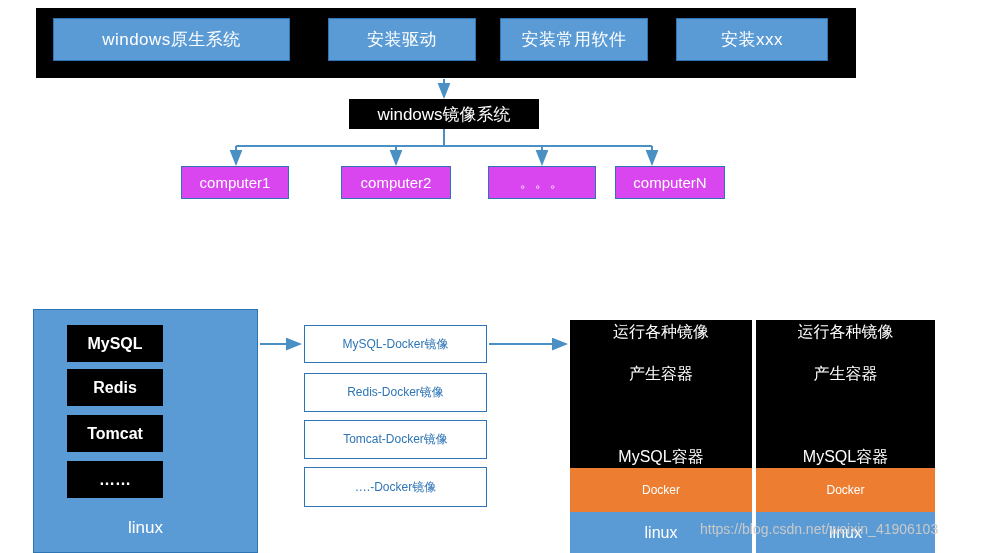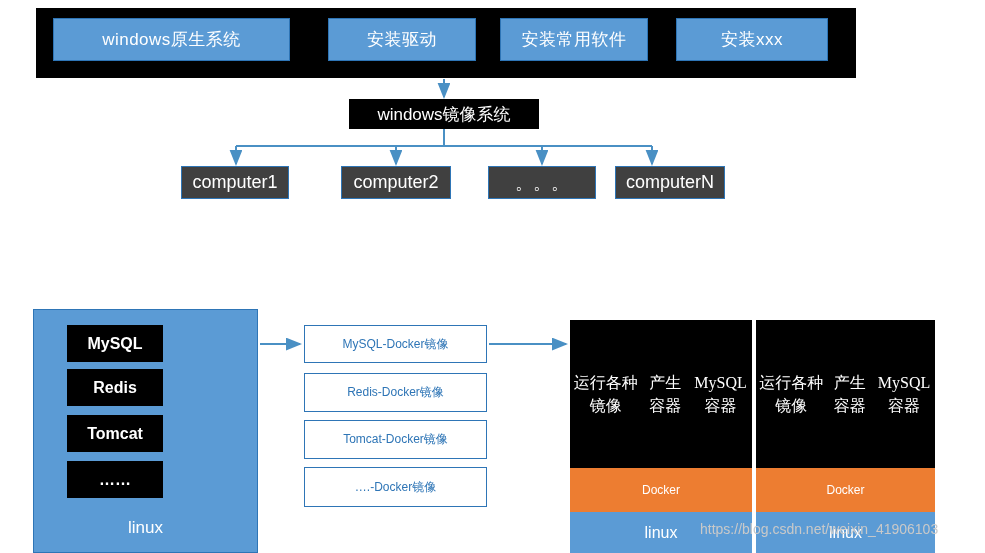--- a/index.html
+++ b/index.html
@@ -27,27 +27,27 @@
     background: #5B9BD5;
     border: 1px solid #2E75B6;
     color: #ffffff;
     display: flex;
     align-items: center;
     justify-content: center;
     font-size: 17px;
     letter-spacing: 0.5px;
   }
   .blue-box-thin {
-    background: #404040;
-    border: 1px solid #2E75B6;
-    color: #ffffff;
-    display: flex;
-    align-items: center;
-    justify-content: center;
-    font-size: 18px;
+    background: #d946ef;
+    border: 1px solid #2E75B6;
+    color: #ffffff;
+    display: flex;
+    align-items: center;
+    justify-content: center;
+    font-size: 15px;
   }
   .black-box {
     background: #000000;
     color: #ffffff;
     display: flex;
     align-items: center;
     justify-content: center;
     font-size: 16px;
     font-weight: bold;
   }
@@ -76,27 +76,26 @@
     color: #2E75B6;
     display: flex;
     align-items: center;
     justify-content: center;
     font-size: 12px;
   }
   .host-black {
     background: #000000;
     color: #ffffff;
     display: flex;
-    flex-direction: row;
+    flex-direction: column;
     align-items: center;
     justify-content: space-between;
     font-size: 16px;
     line-height: 1.45;
     text-align: center;
-    font-family: Liberation Serif, serif;
   }
   .host-black .gap { height: 22px; }
   .host-docker {
     background: #ED7D31;
     color: #ffffff;
     display: flex;
     align-items: center;
     justify-content: center;
     font-size: 12px;
   }

